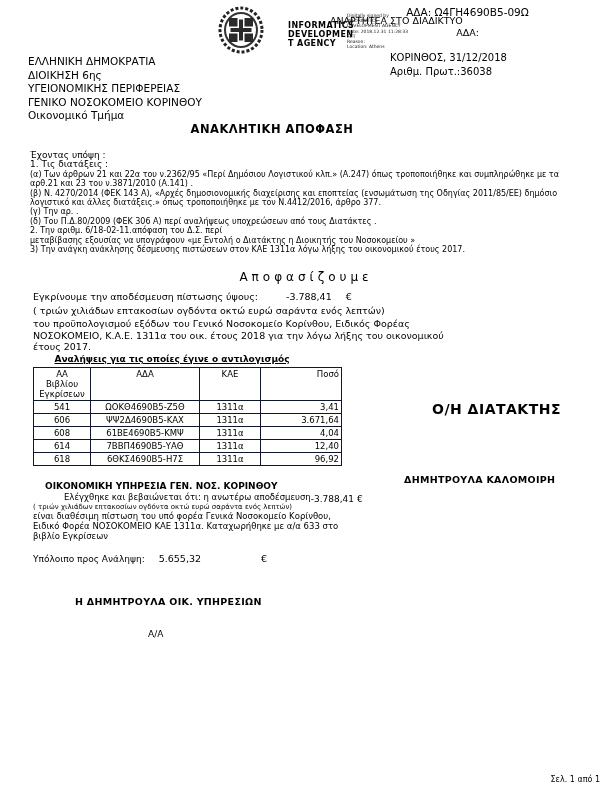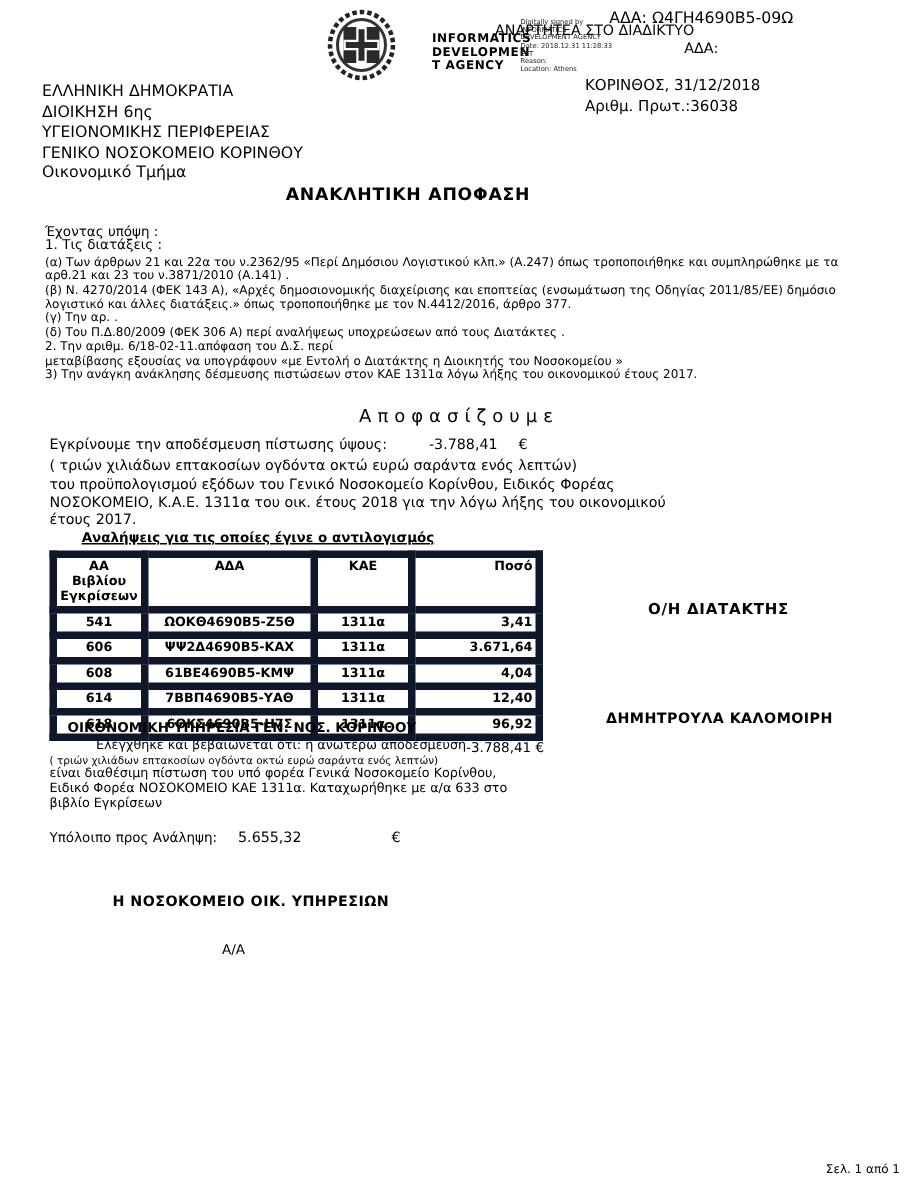--- a/index.html
+++ b/index.html
@@ -26,28 +26,28 @@
   
   .decide{left:0;top:270px;width:612px;text-align:center;font-size:12px;font-weight:normal;letter-spacing:4px;}
   .approve-line{left:33px;top:291px;font-size:9.5px;}
   .approve-line .amt{margin-left:28px;}
   .approve-line .cur{margin-left:14px;}
   .amount-words{left:33px;top:305px;font-size:9.5px;}
   .budget{left:33px;top:318px;width:440px;font-size:9.5px;line-height:11.5px;}
   
   .tbl-caption{left:33px;top:354px;width:278px;text-align:center;font-size:9px;font-weight:bold;text-decoration:underline;}
   table.grid{position:absolute;left:33px;top:367px;border-collapse:collapse;font-size:8.5px;}
-  table.grid th,table.grid td{border:5px solid #0f172a;padding:1px 2px;font-weight:bold;}
+  table.grid th,table.grid td{border:1px solid #0f172a;padding:1px 2px;font-weight:normal;}
   table.grid th{text-align:center;vertical-align:top;font-size:8.5px;line-height:10px;}
   table.grid .c0{width:52px;text-align:center;}
   table.grid .c1{width:104px;text-align:center;}
   table.grid .c2{width:56px;text-align:center;}
   table.grid .c3{width:56px;text-align:right;padding-left:22px;}
   
-  .diataktis{left:432px;top:401px;font-size:10px;font-weight:bold;letter-spacing:.5px;}
+  .diataktis{left:432px;top:401px;font-size:14px;font-weight:bold;letter-spacing:.5px;}
   .sig-name{left:404px;top:474px;font-size:9.5px;font-weight:bold;letter-spacing:.3px;}
   
   .fin-title{left:45px;top:481px;font-size:9px;font-weight:bold;}
   .fin-l2{left:33px;top:492px;font-size:8.5px;margin-left:31px;}
   .fin-l2 .amt2{position:relative;top:2px;font-size:9px;}
   .fin-small{left:33px;top:503px;font-size:7px;}
   .fin-rest{left:33px;top:511px;width:330px;font-size:8.5px;line-height:10px;}
   .balance{left:33px;top:553px;font-size:9px;}
   .balance .val{margin-left:14px;font-size:9.5px;}
   .balance .cur{margin-left:60px;font-size:9.5px;}
@@ -175,18 +175,18 @@
   </div>
   <div class="abs fin-small">( τριών χιλιάδων επτακοσίων ογδόντα οκτώ ευρώ  σαράντα ενός λεπτών)</div>
   <div class="abs fin-rest pre">είναι διαθέσιμη πίστωση του υπό φορέα Γενικά Νοσοκομείο Κορίνθου,
 Ειδικό Φορέα ΝΟΣΟΚΟΜΕΙΟ ΚΑΕ 1311α. Καταχωρήθηκε με α/α 633 στο
 βιβλίο Εγκρίσεων</div>
 
   <div class="abs balance">
     <span>Υπόλοιπο προς Ανάληψη:</span><span class="val">5.655,32</span><span class="cur">€</span>
   </div>
 
-  <div class="abs chief">Η ΝΟΣΟΚΟΜΕΙΟ  ΟΙΚ. ΥΠΗΡΕΣΙΩΝ</div>
+  <div class="abs chief">Η ΔΗΜΗΤΡΟΥΛΑ  ΟΙΚ. ΥΠΗΡΕΣΙΩΝ</div>
   <div class="abs aa-sign">Α/Α</div>
 
   <div class="abs footer">Σελ. 1 από 1</div>
 
 </div>
 
 </body></html>

